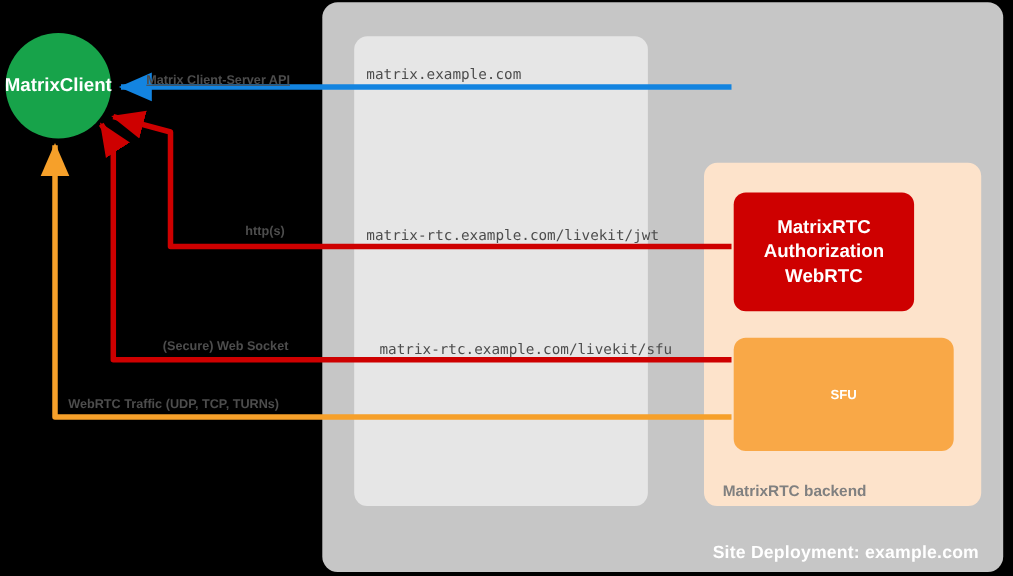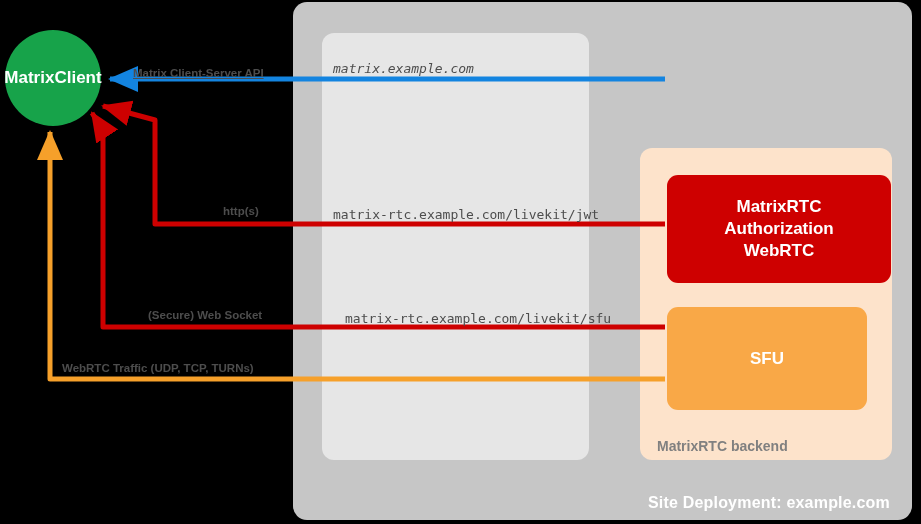--- a/index.html
+++ b/index.html
@@ -23,27 +23,27 @@
 
   
   #client{position:absolute;left:5px;top:30px;width:96px;height:96px;border-radius:50%;
           background:#17a34a;color:#fff;display:flex;flex-direction:row;align-items:center;
           justify-content:center;font-size:17px;font-weight:bold;line-height:1.15;text-align:center;}
 
   #homeserver{left:667px;top:31px;width:200px;height:97px;background:#1384e0;border-radius:11px;
               color:#fff;display:flex;align-items:center;justify-content:center;
               font-size:17px;font-weight:bold;text-align:center;}
 
-  #auth-service{left:667px;top:175px;width:224px;height:108px;background:#ce0000;border-radius:11px;
+  #auth-service{left:667px;top:175px;width:164px;height:108px;background:#ce0000;border-radius:11px;
                 color:#fff;display:flex;align-items:center;justify-content:center;
                 font-size:17px;font-weight:bold;text-align:center;line-height:1.28;}
 
   #sfu{left:667px;top:307px;width:200px;height:103px;background:#f9a847;border-radius:11px;
        color:#fff;display:flex;align-items:center;justify-content:center;
-       font-size:17px;font-weight:bold;text-align:right;}
+       font-size:12px;font-weight:bold;text-align:right;}
 
   
   #wires{position:absolute;left:0;top:0;width:921px;height:524px;}
 
   
   .wlabel{position:absolute;color:#4d4d4d;font-size:11.5px;font-weight:bold;white-space:nowrap;}
   .mono{position:absolute;color:#4d4d4d;font-size:13px;white-space:nowrap;
         font-family:"DejaVu Sans Mono","Liberation Mono",monospace;}
 </style>
 </head>
@@ -80,21 +80,21 @@
     <path d="M665,327 L103,327 L103,130 L92,113" fill="none" stroke="#ce0000" stroke-width="5" stroke-linejoin="round" marker-end="url(#ah-red)"></path>
 
     <path d="M665,379 L50,379 L50,132" fill="none" stroke="#f6a02a" stroke-width="5" stroke-linejoin="round" marker-end="url(#ah-orange)"></path>
   </svg>
 
   <span class="wlabel" style="left:133px;top:67px;text-decoration:underline;">Matrix Client-Server API</span>
   <span class="wlabel" style="left:223px;top:205px;">http(s)</span>
   <span class="wlabel" style="left:148px;top:309px;">(Secure) Web Socket</span>
   <span class="wlabel" style="left:62px;top:362px;">WebRTC Traffic (UDP, TCP, TURNs)</span>
 
-  <span class="mono" style="left:333px;top:61px;font-style:italic;">matrix.example.com</span>
+  <span class="mono" style="left:333px;top:61px;">matrix.example.com</span>
   <span class="mono" style="left:333px;top:207px;">matrix-rtc.example.com/livekit/jwt</span>
   <span class="mono" style="left:345px;top:311px;">matrix-rtc.example.com/livekit/sfu</span>
 
   <div id="client">
     <span>Matrix</span>
     <span>Client</span>
   </div>
 
 
   <div class="box" id="auth-service">

